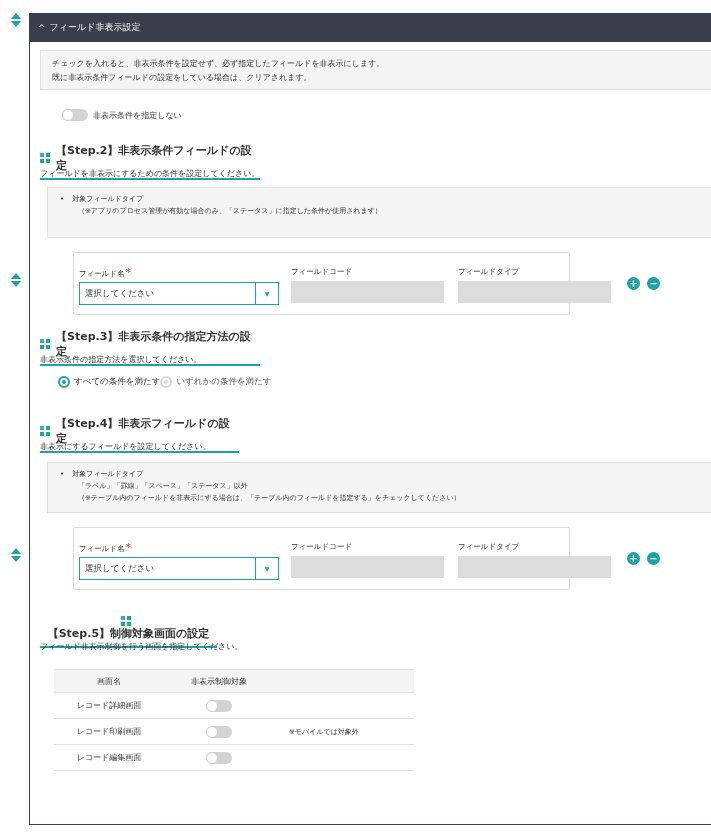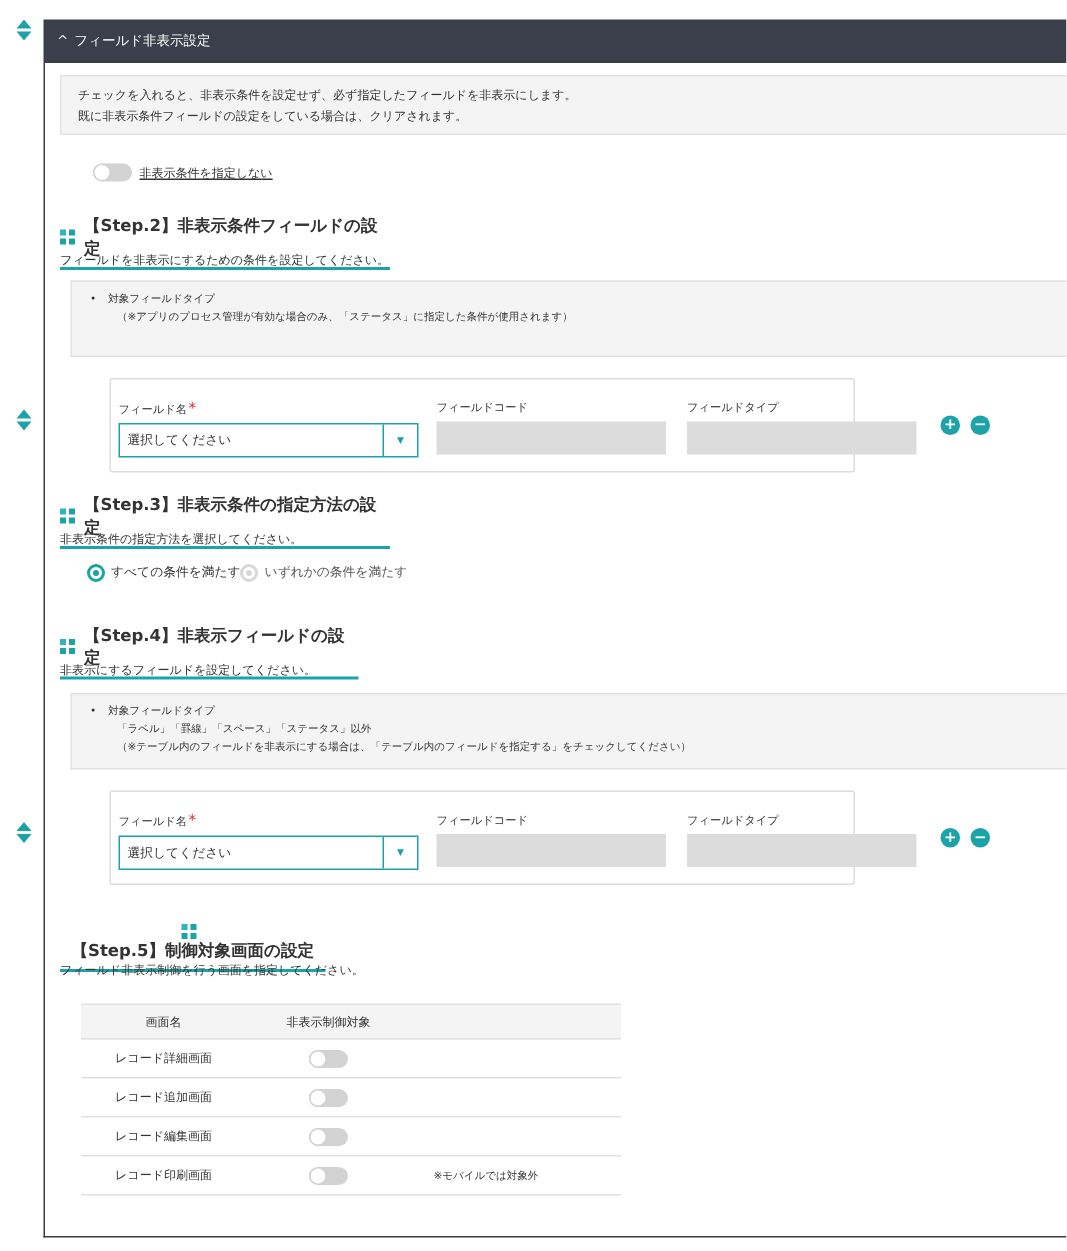--- a/index.html
+++ b/index.html
@@ -11,21 +11,21 @@
 
   .panel { position: absolute; left: 29px; top: 13px; width: 682px; height: 812px; border-left: 1px solid #3a3f4b; border-bottom: 1px solid #3a3f4b; }
   .panel-header { height: 29px; background: #3a3f4b; color: #fff; display: flex; align-items: center; padding-left: 8px; font-size: 9px; }
   .panel-header .caret { margin-right: 4px; font-size: 9px; }
 
   .notice { position: absolute; left: 10px; top: 37px; width: 672px; height: 40px; background: #f4f4f4; border: 1px solid #e2e2e2; border-right: none; padding: 6px 11px; line-height: 14px; font-size: 8px; color: #333; }
 
   .toggle { display: inline-block; width: 26px; height: 12px; border-radius: 6px; background: #d3d3d3; position: relative; vertical-align: middle; }
   .toggle::after { content: ""; position: absolute; left: 0; top: 0; width: 12px; height: 12px; border-radius: 50%; background: #fff; border: 1px solid #d0d0d0; box-sizing: border-box; }
 
-  .row-toggle { position: absolute; left: 32px; top: 96px; display: flex; align-items: center; gap: 5px; font-size: 8px; text-decoration: underline; }
+  .row-toggle { position: absolute; left: 32px; top: 96px; display: flex; align-items: center; gap: 5px; font-size: 8px; }
 
   .step-title { position: absolute; left: 10px; display: flex; align-items: center; font-size: 11px; font-weight: bold; color: #333; padding-bottom: 5px; border-bottom: 2px solid #1ba3a9; }
   .step-title .grid-icon { width: 10px; height: 10px; display: grid; grid-template-columns: 4px 4px; grid-template-rows: 4px 4px; gap: 2px; margin-right: 6px; }
   .grid-icon span { background: #1ba3a9; display: block; }
   .grid-icon span:nth-child(1) { background: #2fb5c0; }
   .step-desc { position: absolute; left: 10px; font-size: 8px; color: #333; }
 
   .info-box { position: absolute; left: 17px; width: 665px; background: #f4f4f4; border: 1px solid #e2e2e2; border-right: none; padding: 5px 12px; font-size: 7px; line-height: 12px; color: #333; }
   .info-box .bullet { display: flex; }
   .info-box .bullet::before { content: "•"; margin-right: 8px; }
@@ -188,29 +188,24 @@
         <th class="c3"></th>
       </tr>
     </thead>
     <tbody>
       <tr>
         <td class="c1">レコード詳細画面</td>
         <td class="c2"><span class="toggle"></span></td>
         <td class="c3"></td>
       </tr>
       <tr>
-        <td class="c1">レコード追加画面</td>
+        <td class="c1">レコード印刷画面</td>
         <td class="c2"><span class="toggle"></span></td>
-        <td class="c3"></td>
+        <td class="c3">※モバイルでは対象外</td>
       </tr>
       <tr>
         <td class="c1">レコード編集画面</td>
         <td class="c2"><span class="toggle"></span></td>
         <td class="c3"></td>
       </tr>
-      <tr>
-        <td class="c1">レコード印刷画面</td>
-        <td class="c2"><span class="toggle"></span></td>
-        <td class="c3">※モバイルでは対象外</td>
-      </tr>
     </tbody>
   </table>
 </div>
 
 </body></html>

